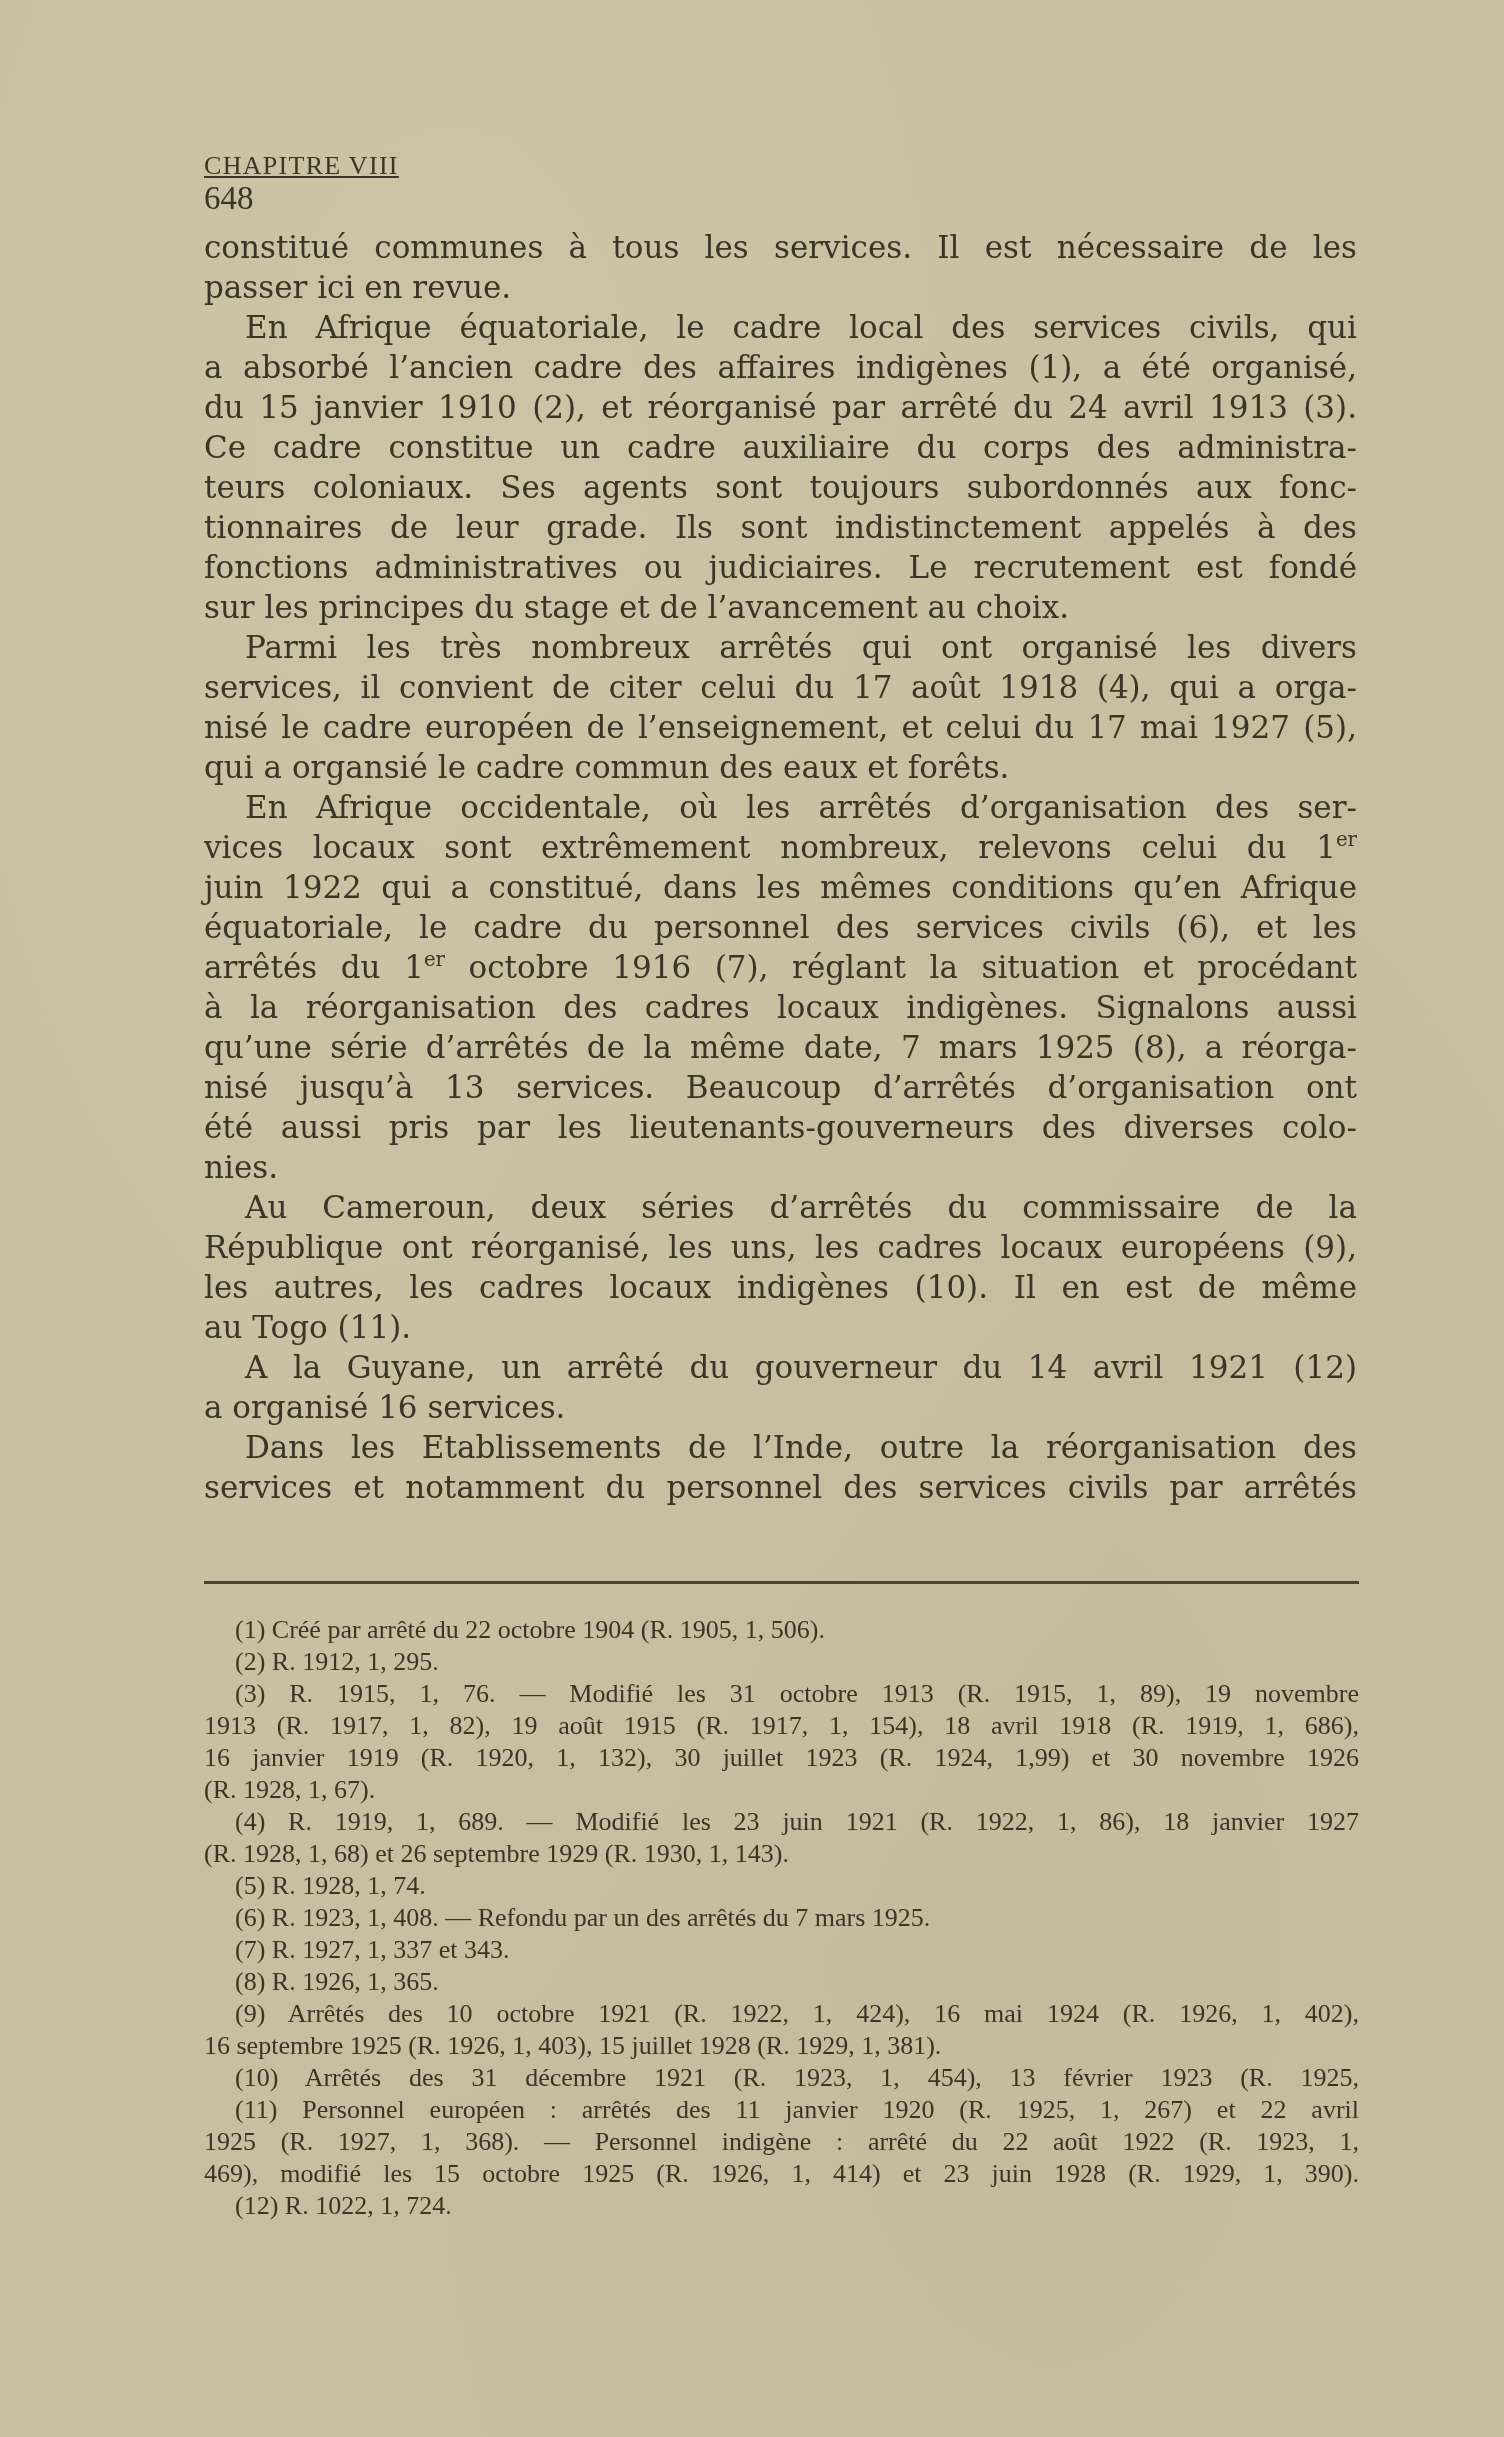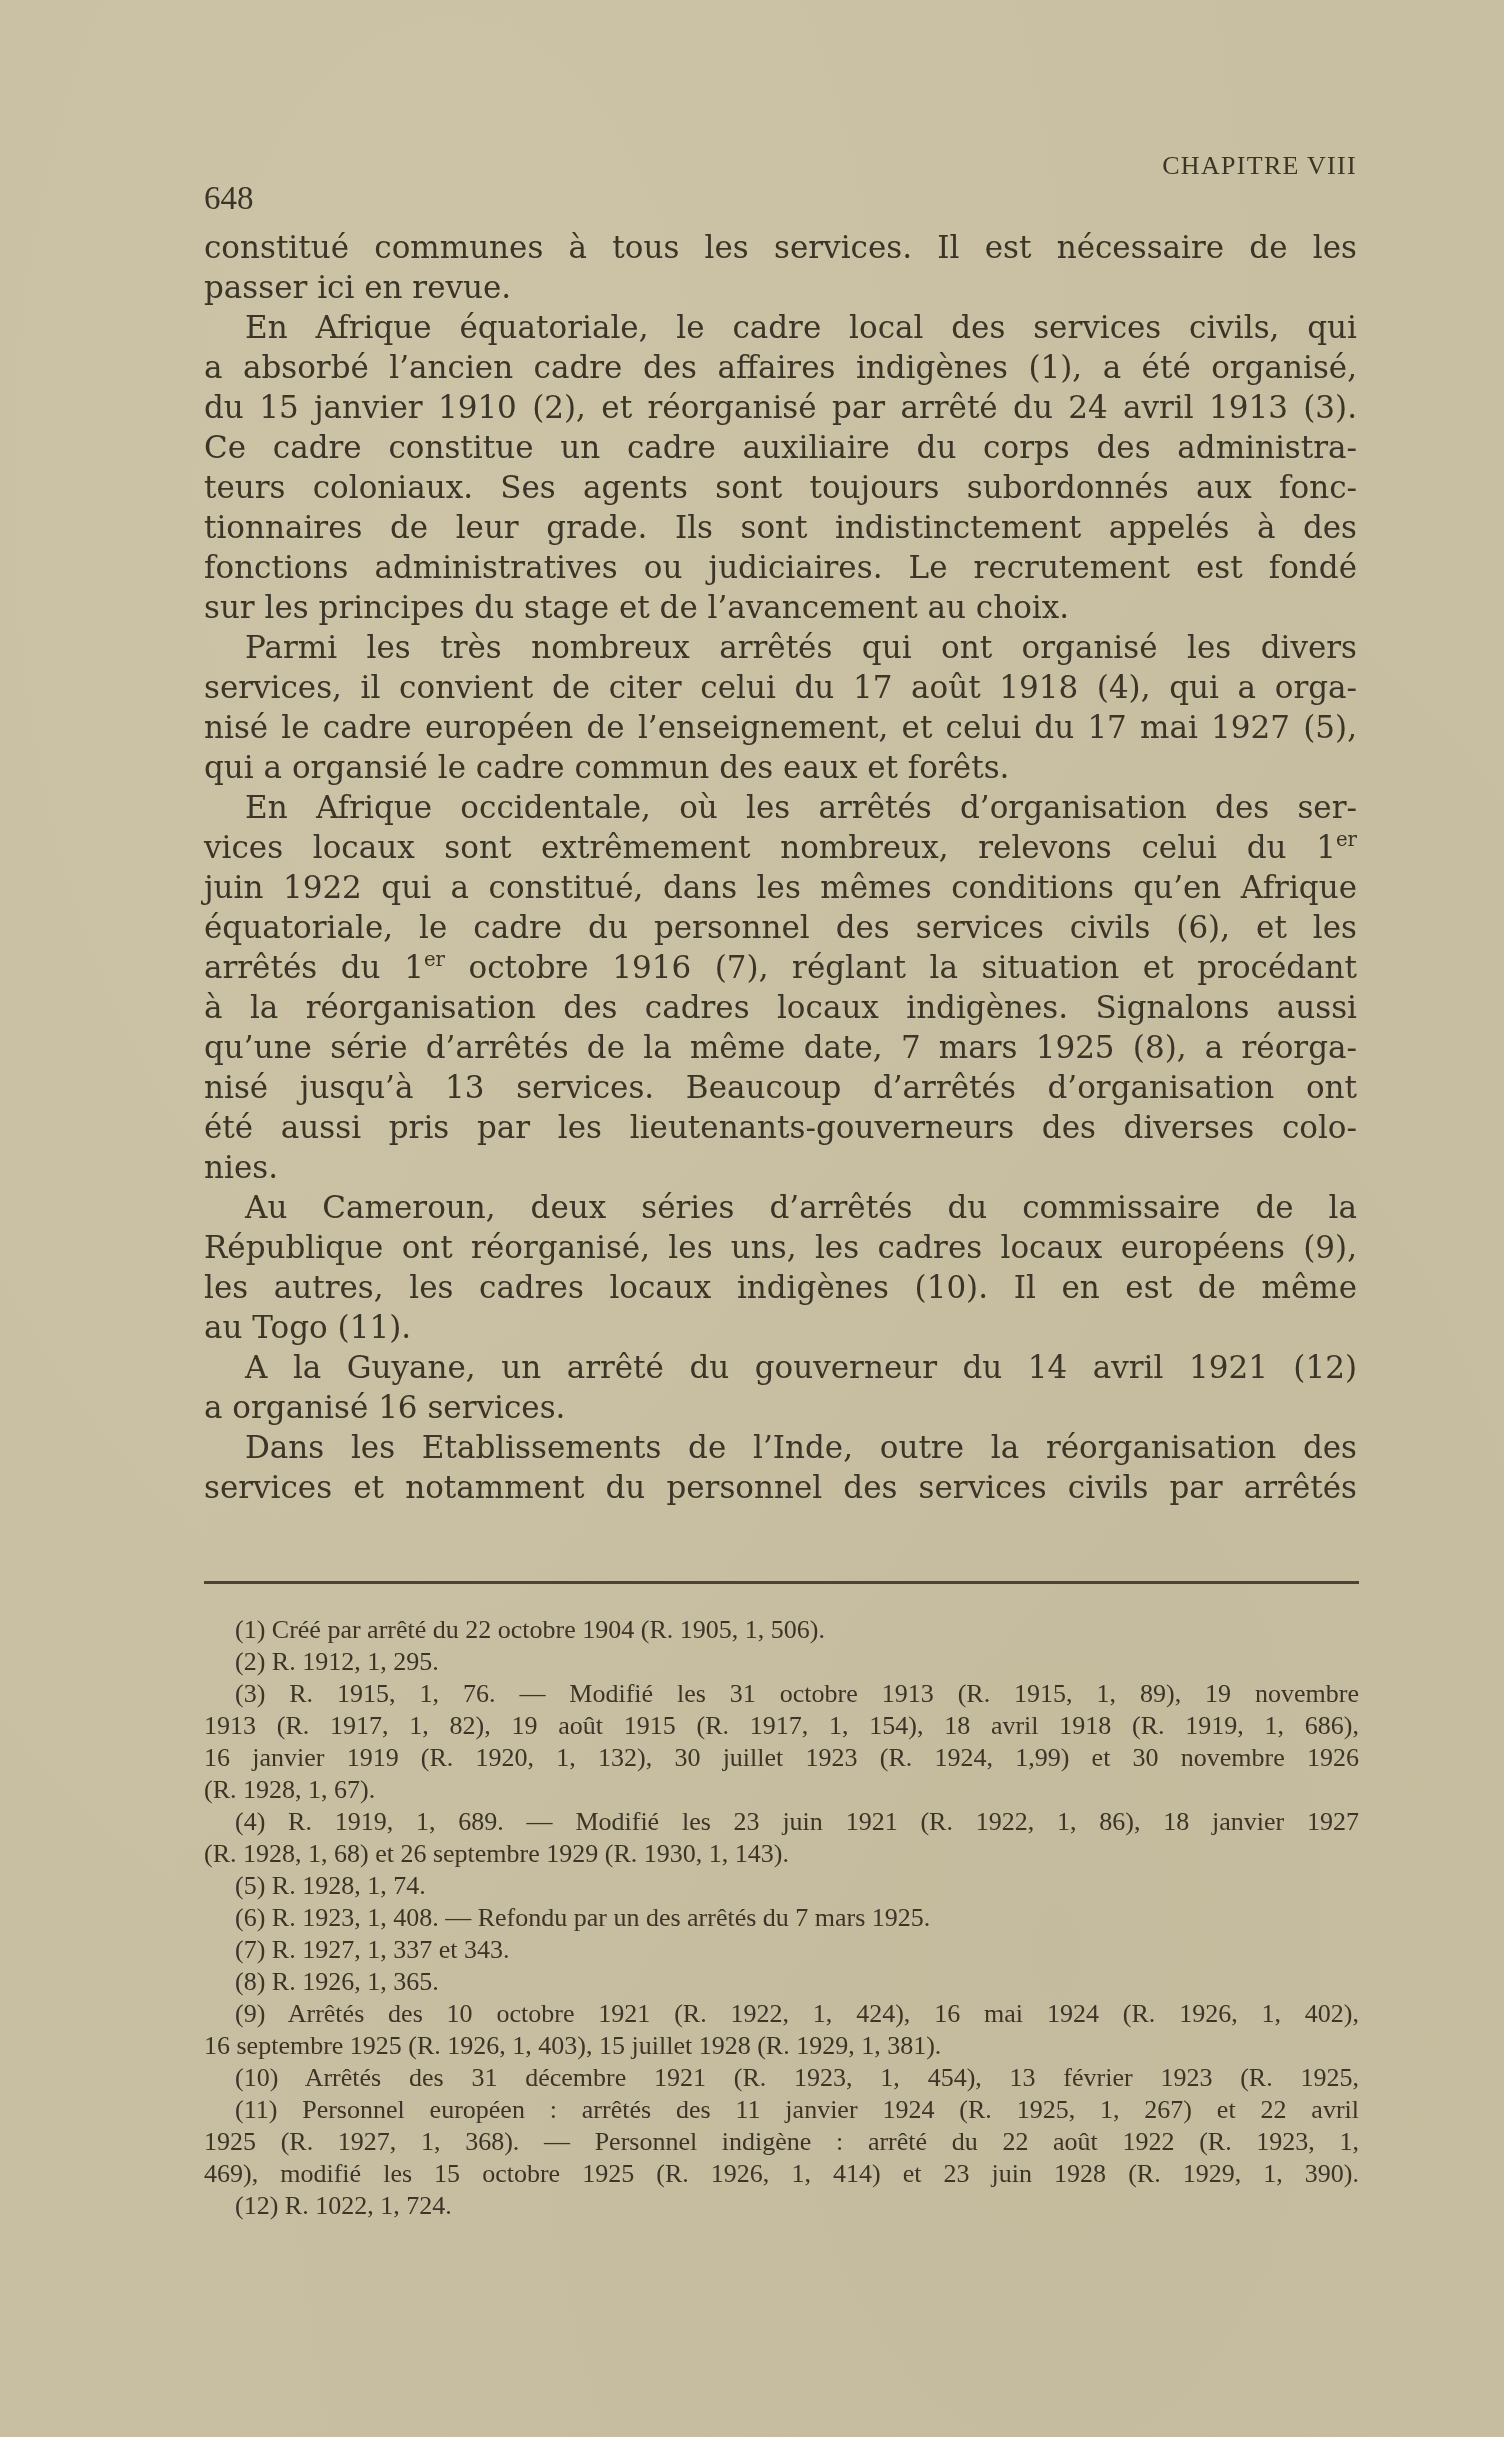--- a/index.html
+++ b/index.html
@@ -20,23 +20,24 @@
     position: absolute; top: 145px; left: 204px; width: 1153px; height: 39px;
     font-family: "DejaVu Serif", serif;
   }
   .folio {
     position: absolute; left: 0; top: 0;
     font-size: 33px; line-height: 39px;
     font-family: "Liberation Serif", serif;
     margin-top: 34px;
   }
   .chapter {
-    position: absolute; left: 0; right: 0; top: 3.9px; text-align: right;
+    position: absolute; left: 0; right: 0; top: 3.9px; text-align: left;
     font-size: 26px; letter-spacing: 1.3px; line-height: 33px;
     font-family: "Liberation Serif", serif;
+    text-decoration: underline;
   }
   .body-text {
     position: absolute; left: 204px; top: 227px; width: 1153px;
     font-family: "DejaVu Serif", serif;
     font-size: 31px; line-height: 40px;
   }
   .line {
     display: block; white-space: nowrap; text-align: justify;
     text-align-last: justify; height: 40px; overflow: visible;
   }
@@ -114,19 +115,19 @@
       <span class="note-line last"><span>(R. 1928, 1, 67).</span></span>
       <span class="note-line indent"><span>(4) R. 1919, 1, 689. — Modifié les 23 juin 1921 (R. 1922, 1, 86), 18 janvier 1927</span></span>
       <span class="note-line last"><span>(R. 1928, 1, 68) et 26 septembre 1929 (R. 1930, 1, 143).</span></span>
       <span class="note-line indent last"><span>(5) R. 1928, 1, 74.</span></span>
       <span class="note-line indent last"><span>(6) R. 1923, 1, 408. — Refondu par un des arrêtés du 7 mars 1925.</span></span>
       <span class="note-line indent last"><span>(7) R. 1927, 1, 337 et 343.</span></span>
       <span class="note-line indent last"><span>(8) R. 1926, 1, 365.</span></span>
       <span class="note-line indent"><span>(9) Arrêtés des 10 octobre 1921 (R. 1922, 1, 424), 16 mai 1924 (R. 1926, 1, 402),</span></span>
       <span class="note-line last"><span>16 septembre 1925 (R. 1926, 1, 403), 15 juillet 1928 (R. 1929, 1, 381).</span></span>
       <span class="note-line indent"><span>(10) Arrêtés des 31 décembre 1921 (R. 1923, 1, 454), 13 février 1923 (R. 1925,</span></span>
-      <span class="note-line indent"><span>(11) Personnel européen : arrêtés des 11 janvier 1924 (R. 1925, 1, 267) et 22 avril</span></span>
+      <span class="note-line indent"><span>(11) Personnel européen : arrêtés des 11 janvier 1920 (R. 1925, 1, 267) et 22 avril</span></span>
       <span class="note-line"><span>1925 (R. 1927, 1, 368). — Personnel indigène : arrêté du 22 août 1922 (R. 1923, 1,</span></span>
       <span class="note-line"><span>469), modifié les 15 octobre 1925 (R. 1926, 1, 414) et 23 juin 1928 (R. 1929, 1, 390).</span></span>
       <span class="note-line indent last"><span>(12) R. 1022, 1, 724.</span></span>
     </div>
 </div>
 
 
 </body></html>

